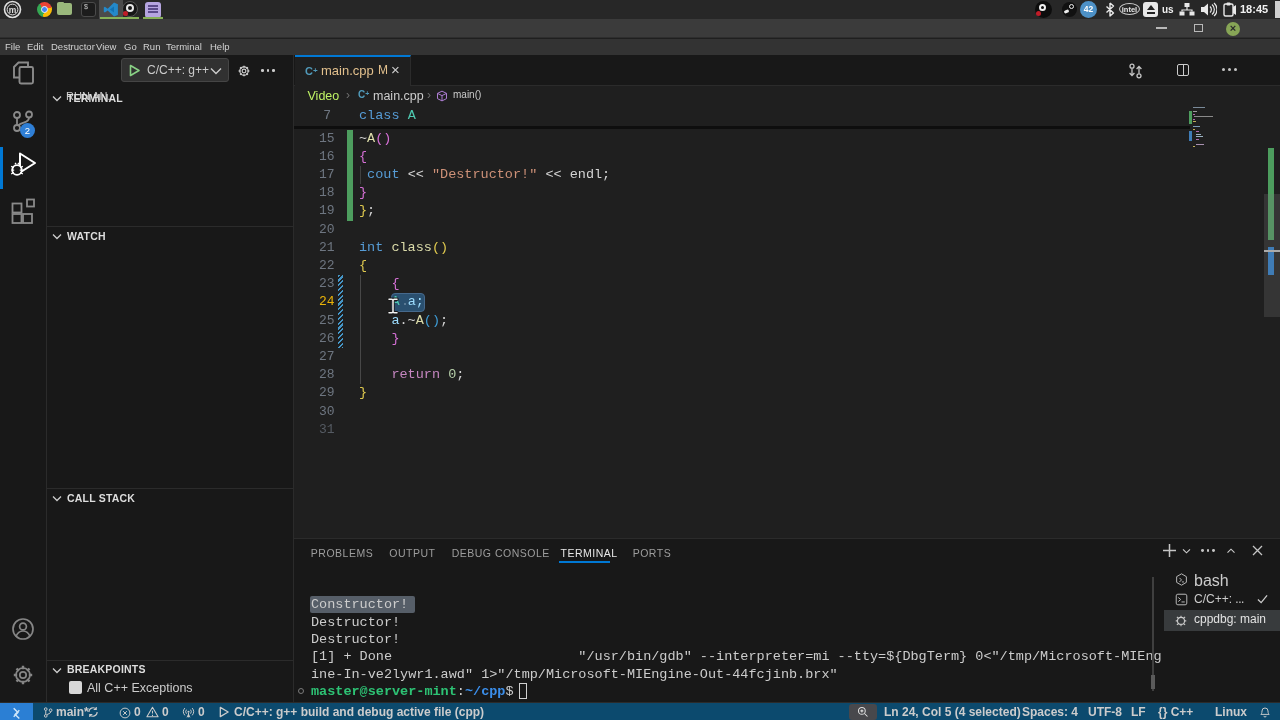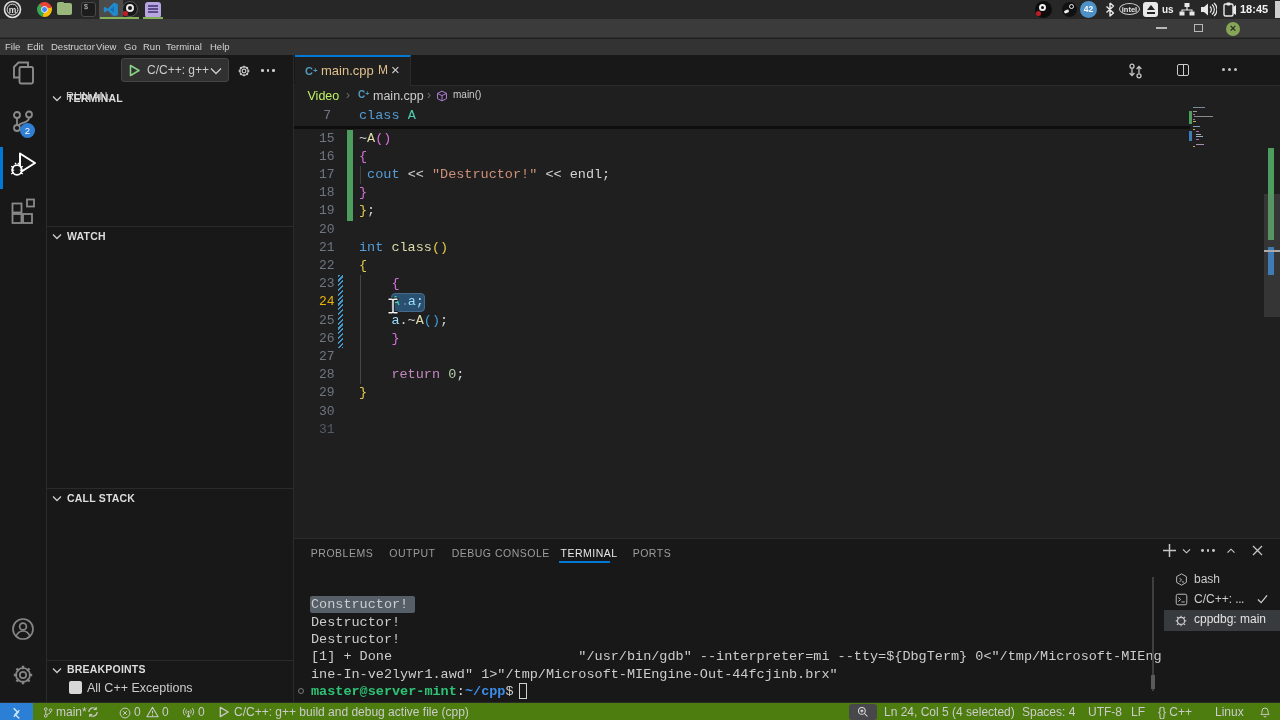--- a/index.html
+++ b/index.html
@@ -349,37 +349,37 @@
   <div class="abs" style="left:225px;top:143.5px;width:8px;height:16.5px;border:1.3px solid #d0d0d0;"></div>
 
   <div class="abs" style="left:858px;top:38px;width:1.5px;height:114px;background:#3f3f3f;"></div>
   <div class="abs" style="left:856.5px;top:136px;width:4.5px;height:14px;background:#5a5a5a;"></div>
 
   <div class="abs" style="left:870px;top:71px;width:116px;height:21px;background:#383b3d;"></div>
   <svg class="abs" style="left:881px;top:34px;" width="13" height="13" viewBox="0 0 16 16">
     <path d="M8 1l6 3.5v7L8 15l-6-3.5v-7z" fill="none" stroke="#bbbbbb" stroke-width="1.2"></path>
     <path d="M5.5 6l2.5 2.5L5.5 11M8.5 11H11" fill="none" stroke="#bbbbbb" stroke-width="1.2"></path>
   </svg>
-  <div class="abs" style="left:900px;top:33px;font-size:12px;color:#cccccc;">bash</div>
+  <div class="abs" style="left:900px;top:33px;font-size:16px;color:#cccccc;">bash</div>
   <svg class="abs" style="left:881px;top:54px;" width="13" height="13" viewBox="0 0 16 16">
     <rect x="1.5" y="1.5" width="13" height="13" rx="2" fill="none" stroke="#bbbbbb" stroke-width="1.2"></rect>
     <path d="M4 5.5L7 8l-3 2.5M8 11h4" fill="none" stroke="#bbbbbb" stroke-width="1.2"></path>
   </svg>
   <div class="abs" style="left:900px;top:53px;font-size:12px;color:#cccccc;">C/C++: <span style="letter-spacing:-0.5px;">...</span></div>
   <svg class="abs" style="left:963px;top:55px;" width="11" height="10" viewBox="0 0 12 10">
         <path d="M1 5.5l3.5 3.5L11 1" stroke="#cccccc" stroke-width="1.4" fill="none"></path>
       </svg>
   <svg class="abs" style="left:880px;top:74px;" width="14" height="14" viewBox="0 0 16 16">
     <circle cx="8" cy="9" r="4" fill="none" stroke="#cccccc" stroke-width="1.2"></circle>
     <path d="M8 5V3M4.7 5.7L3.3 4.3M11.3 5.7l1.4-1.4M4 9H2M14 9h-2M4.7 12.3l-1.4 1.4M11.3 12.3l1.4 1.4M8 13v2" stroke="#cccccc" stroke-width="1.2"></path>
   </svg>
   <div class="abs" style="left:900px;top:73px;font-size:12px;color:#e2e2e2;">cppdbg: main</div>
 </div>
 
-<div class="abs" id="statusbar" style="left:0;top:702px;width:1280px;height:18px;background:#4d7c0f;border-top:1px solid #2b2b2b;color:#cccccc;font-size:12px;">
+<div class="abs" id="statusbar" style="left:0;top:702px;width:1280px;height:18px;background:#0c4a6e;border-top:1px solid #2b2b2b;color:#cccccc;font-size:12px;font-weight:bold;">
   <div class="abs" style="left:0;top:0;width:33px;height:18px;background:#2b7fd4;"></div>
   <svg class="abs" style="left:9px;top:2px;" width="15" height="15" viewBox="0 0 16 16">
     <path d="M5 3.5 L9.5 8 L5 12.5" fill="none" stroke="#cfe6fa" stroke-width="1.5"></path>
     <path d="M11 5.5 L6.5 10 L11 14.5" fill="none" stroke="#cfe6fa" stroke-width="1.5"></path>
   </svg>
 
   <svg class="abs" style="left:42px;top:3px;" width="12" height="13" viewBox="0 0 16 16">
     <circle cx="5" cy="3.5" r="1.8" fill="none" stroke="#cccccc" stroke-width="1.3"></circle>
     <circle cx="5" cy="12.5" r="1.8" fill="none" stroke="#cccccc" stroke-width="1.3"></circle>
     <circle cx="11.5" cy="5" r="1.8" fill="none" stroke="#cccccc" stroke-width="1.3"></circle>

